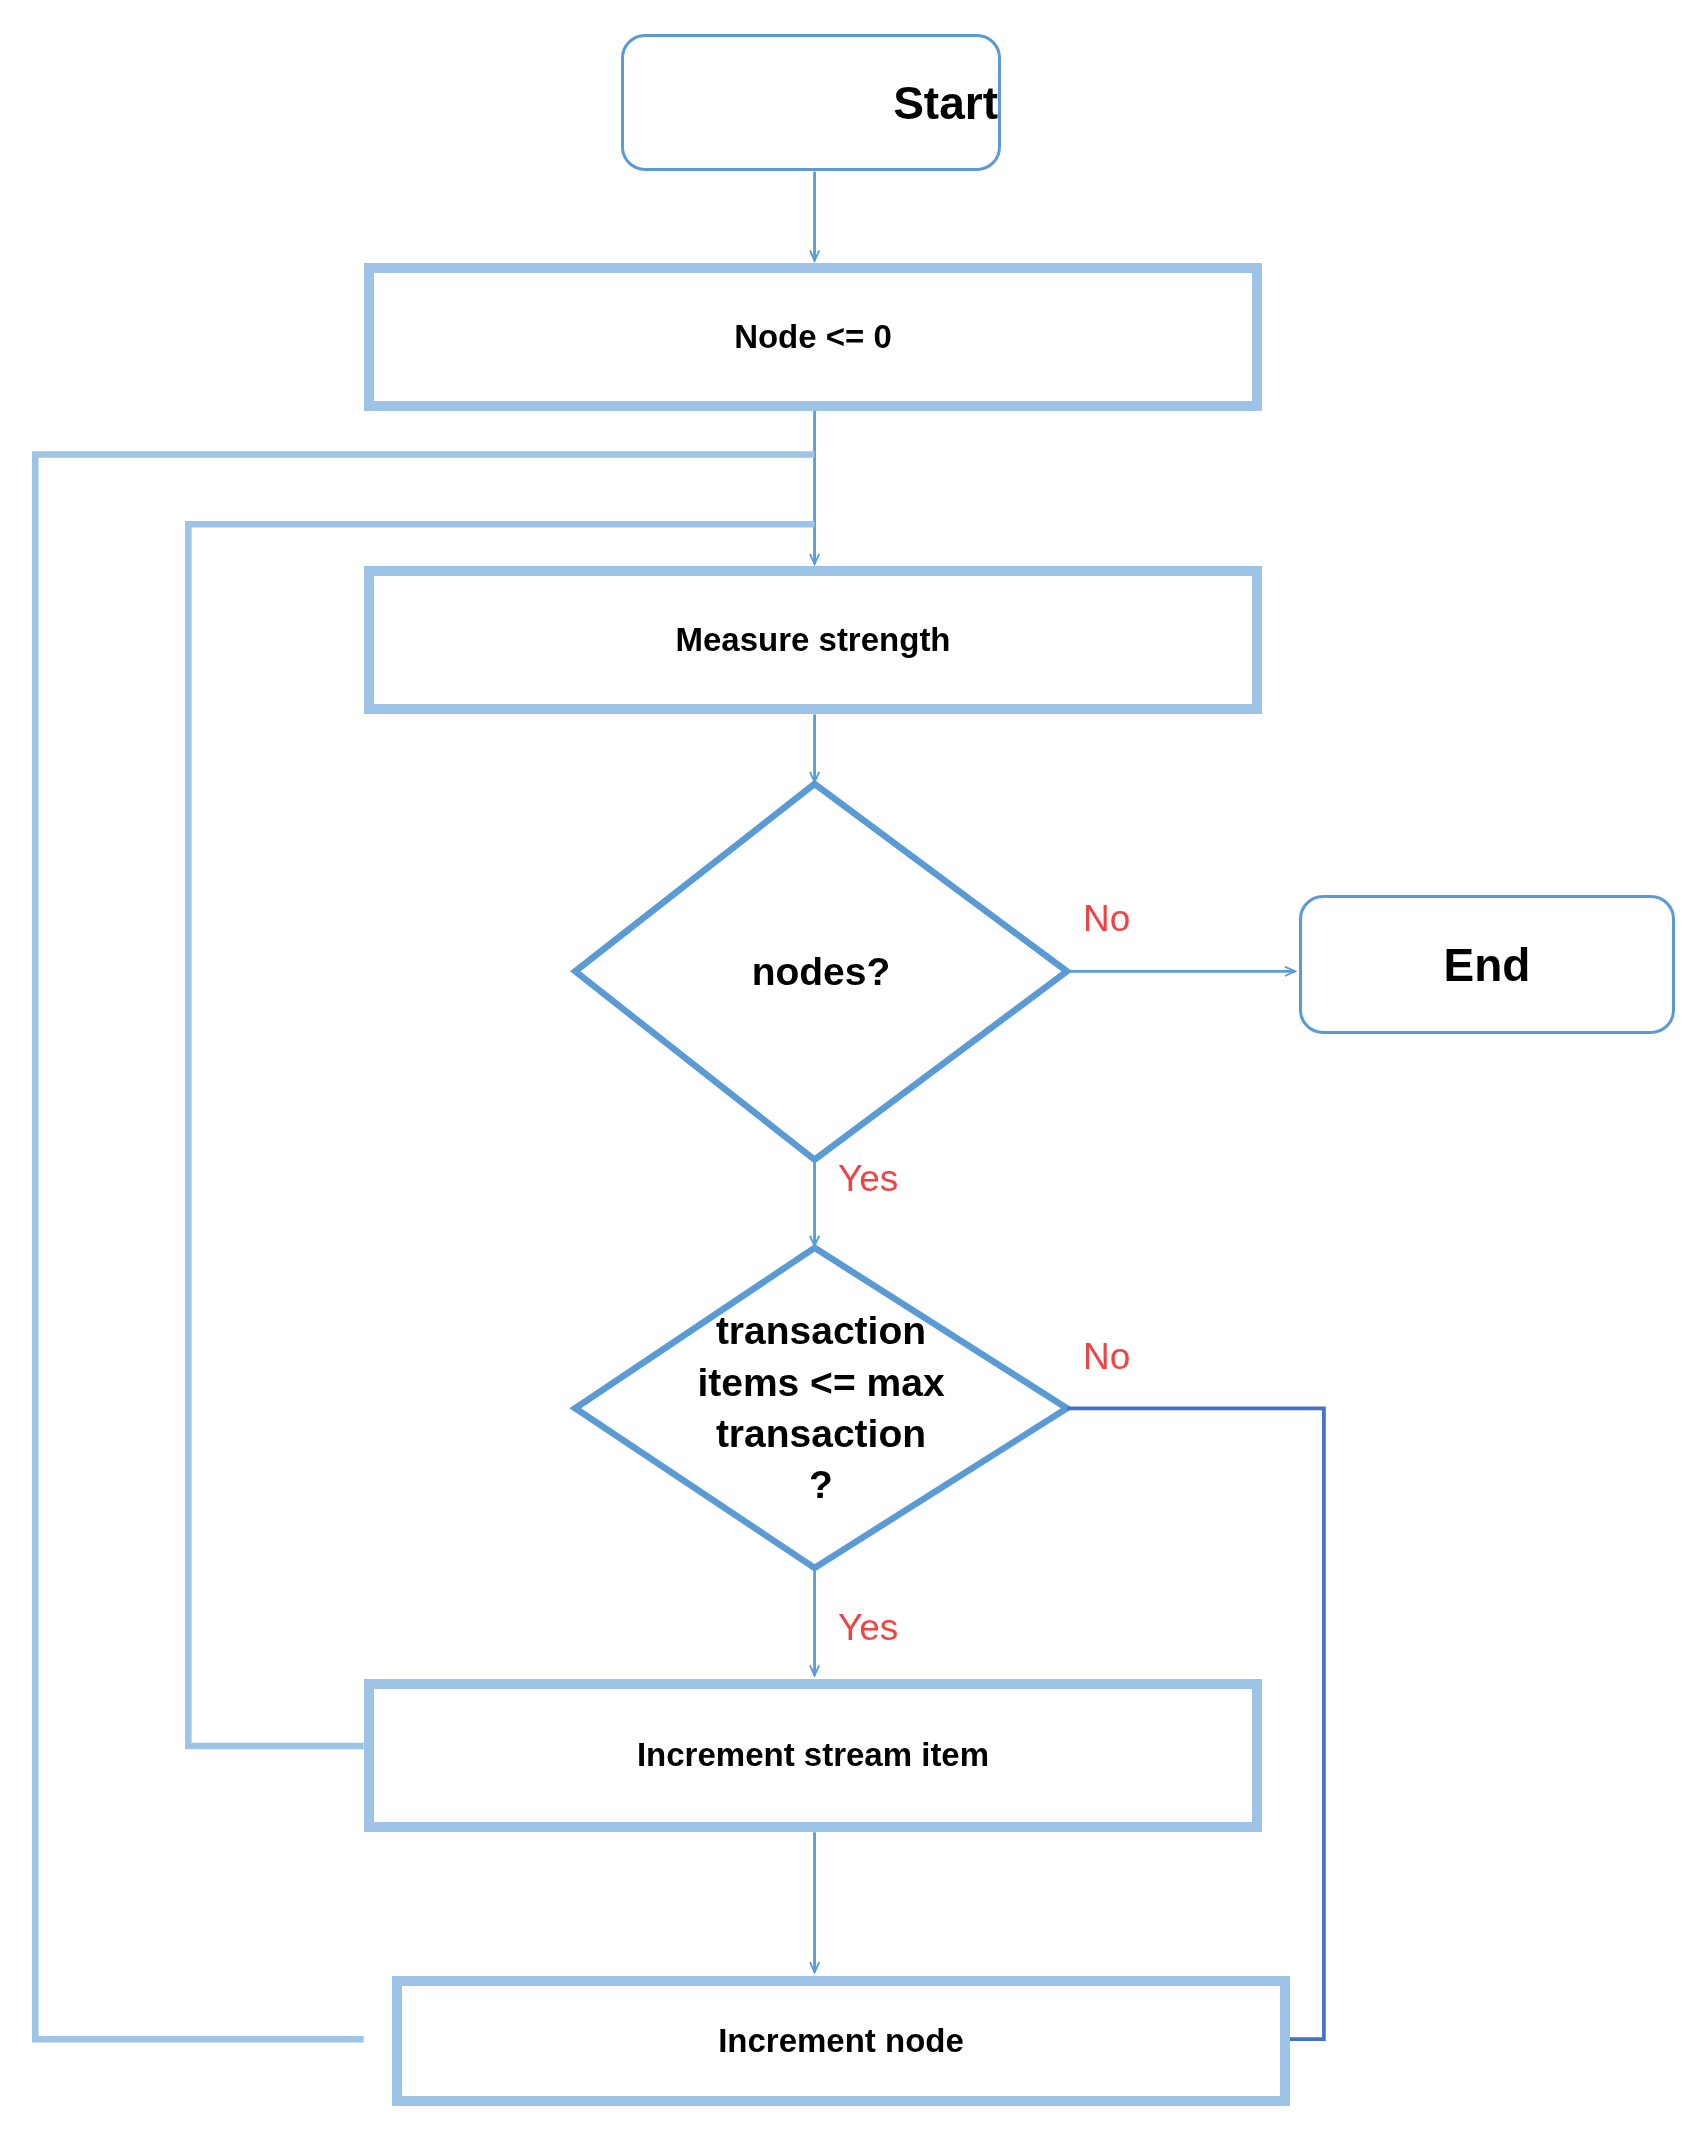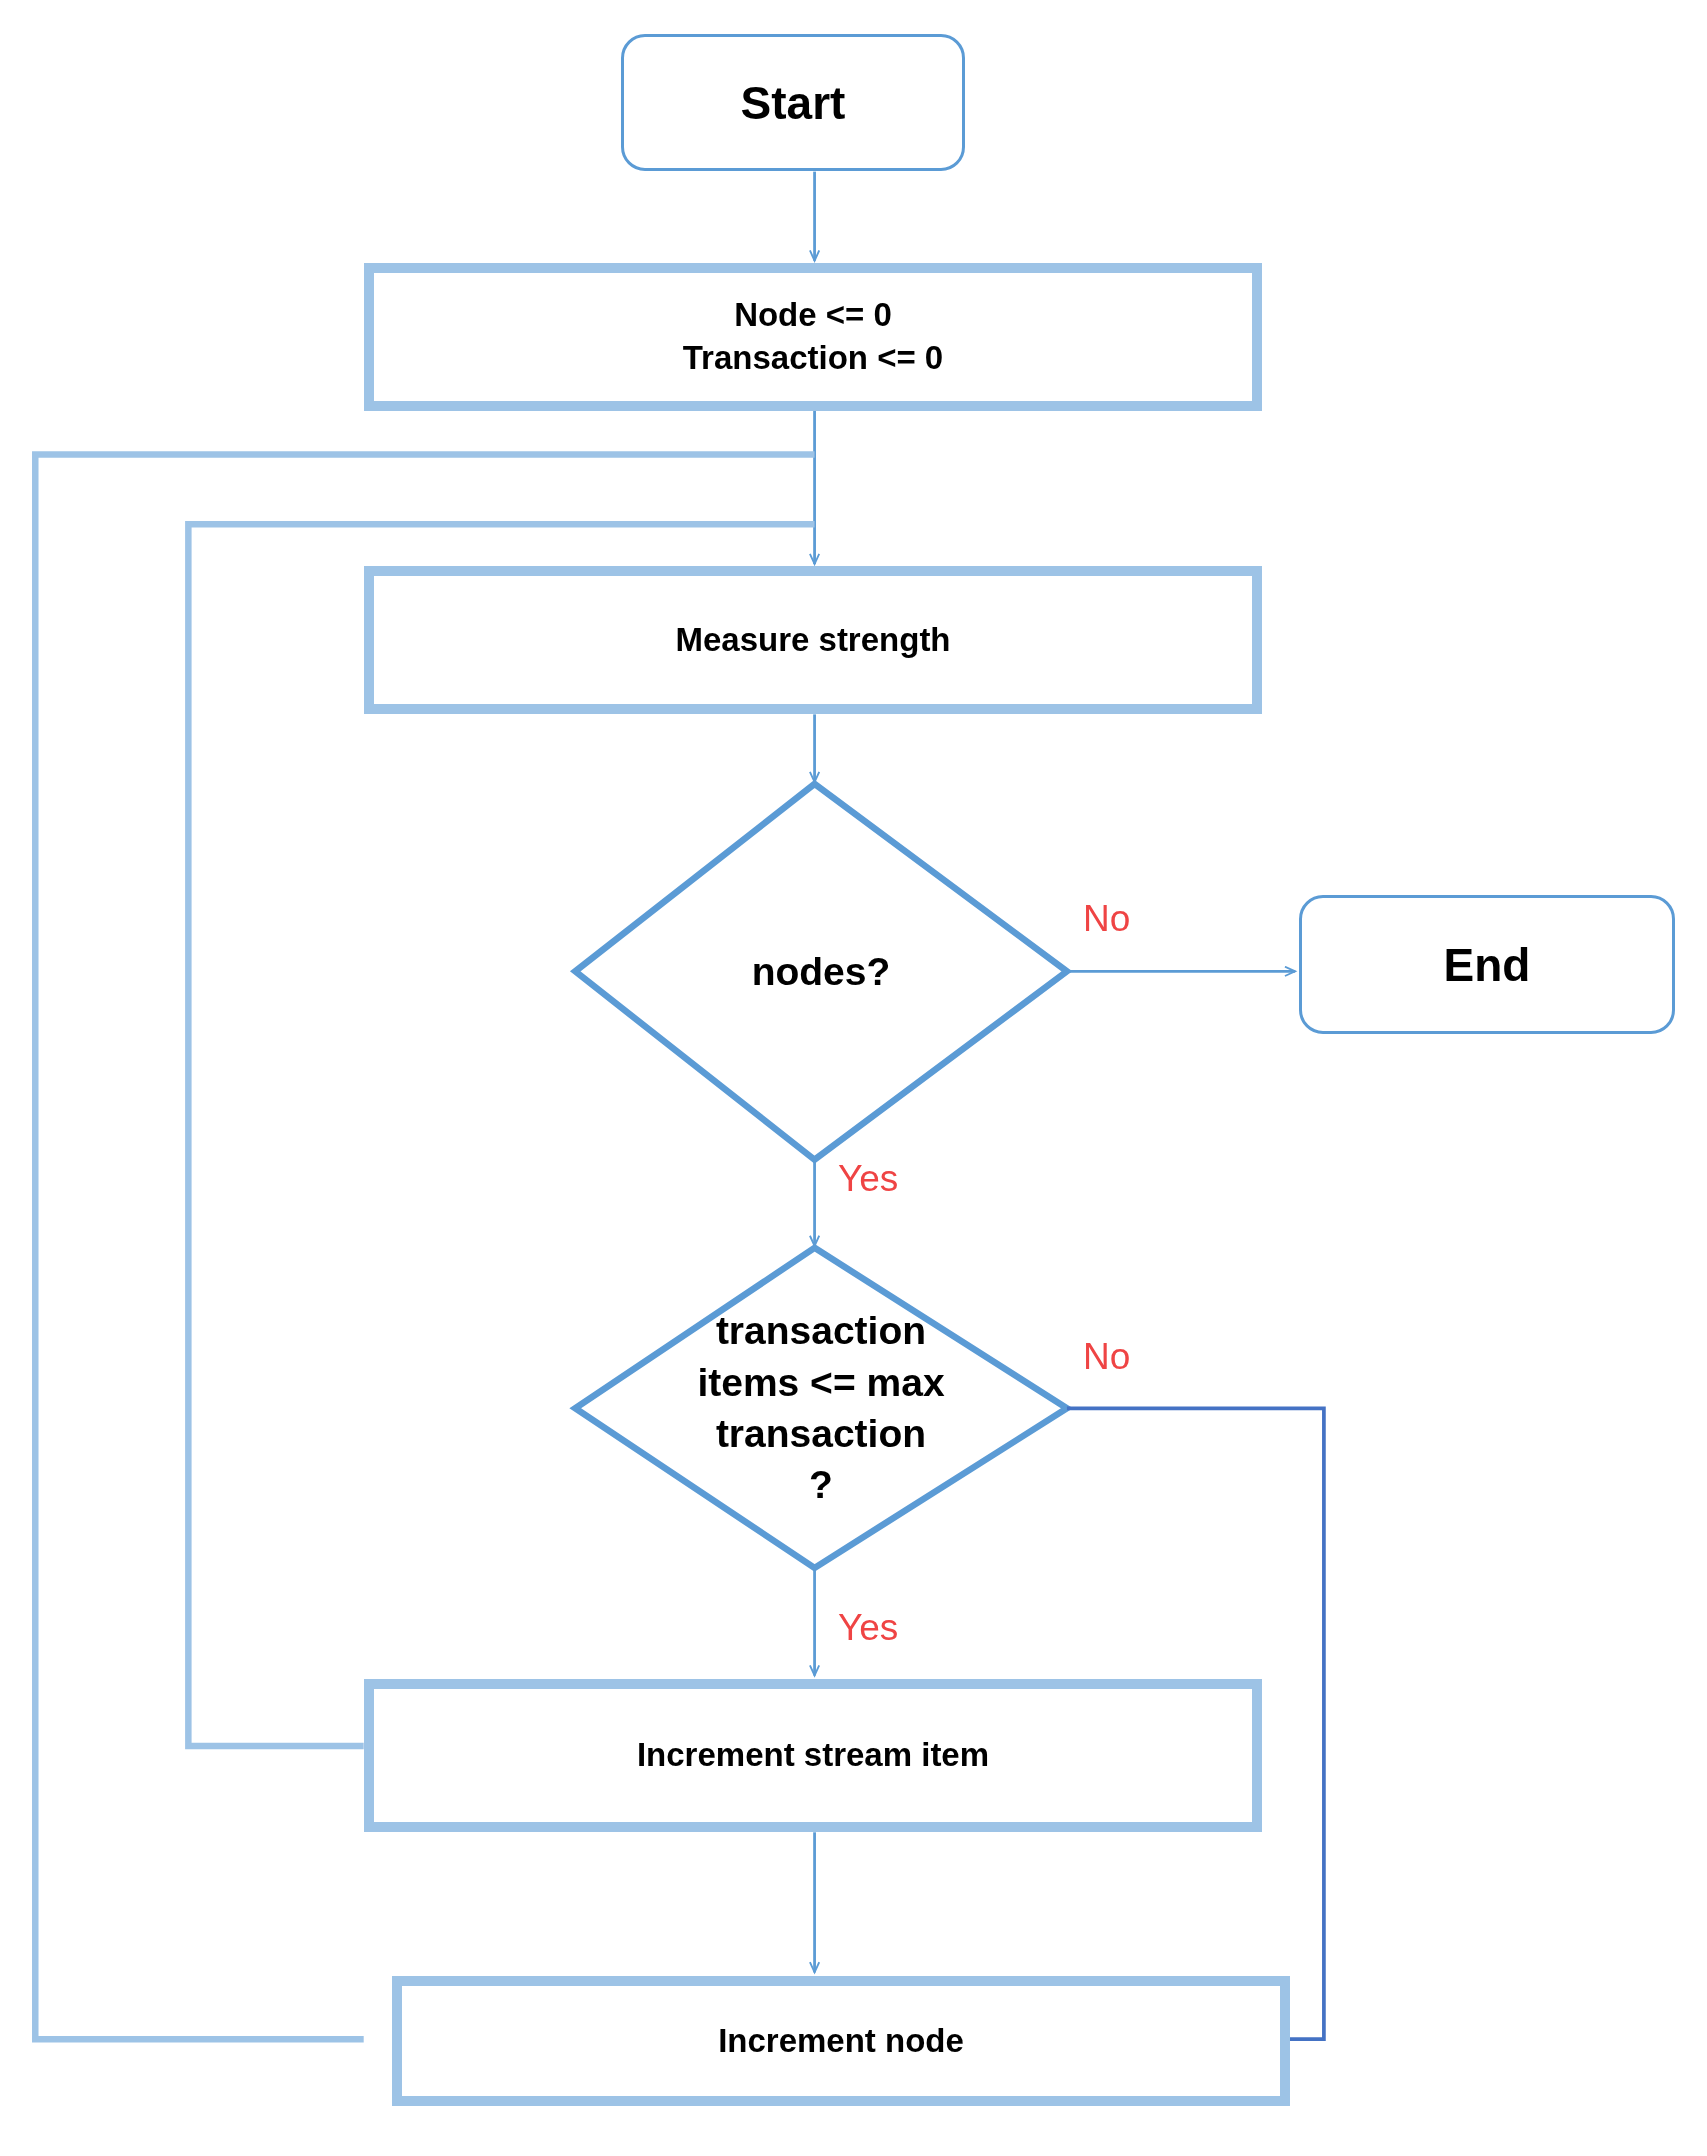--- a/index.html
+++ b/index.html
@@ -99,28 +99,27 @@
 
     <polyline points="1150,1518 1427,1518 1427,2198 1364,2198" fill="none" stroke="#4472c4" stroke-width="4" marker-end="url(#arrowDark)"></polyline>
 
     <line x1="878" y1="1975" x2="878" y2="2126" stroke="#5b9bd5" stroke-width="3" marker-end="url(#arrowLight)"></line>
 
     <polyline points="392,1882 203,1882 203,565 878,565" fill="none" stroke="#9dc3e6" stroke-width="7"></polyline>
 
     <polyline points="392,2198 38,2198 38,490 878,490" fill="none" stroke="#9dc3e6" stroke-width="7"></polyline>
   </svg>
 
-  <div class="node terminator" style="left:621px; top:34px; width:344px; height:137px;">
+  <div class="node terminator" style="left:621px; top:34px; width:380px; height:137px;justify-content:flex-end;">
     <span>Start</span>
   </div>
 
   <div class="node process" style="left:364px; top:263px; width:898px; height:148px;">
     <div>
       <div>Node &lt;= 0</div>
-      <div>Transaction &lt;= 0</div>
     </div>
   </div>
 
   <div class="node process" style="left:364px; top:566px; width:898px; height:148px;">
     <span>Measure strength</span>
   </div>
 
   <div class="node decision" style="left:575px; top:784px; width:492px; height:376px;">
     <div class="dtext">
       <div>nodes?</div>

